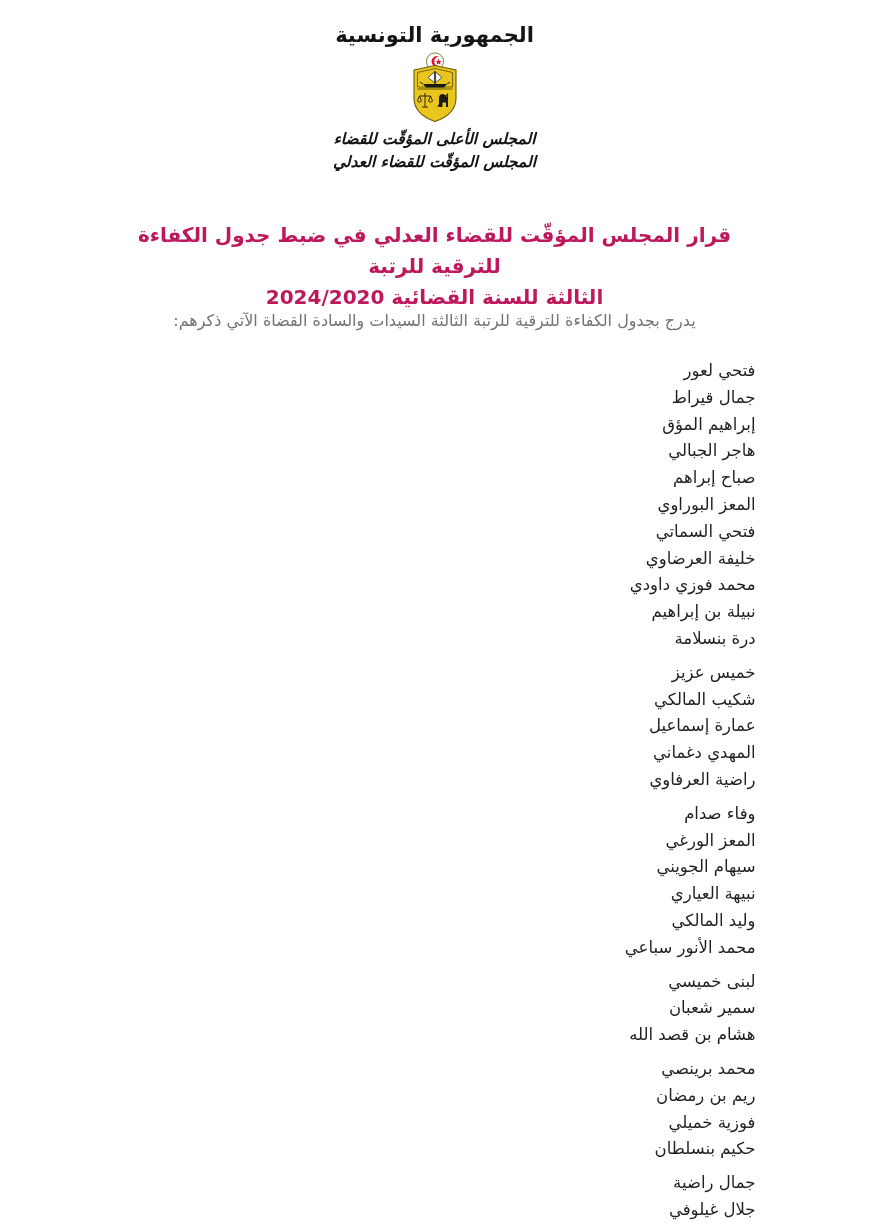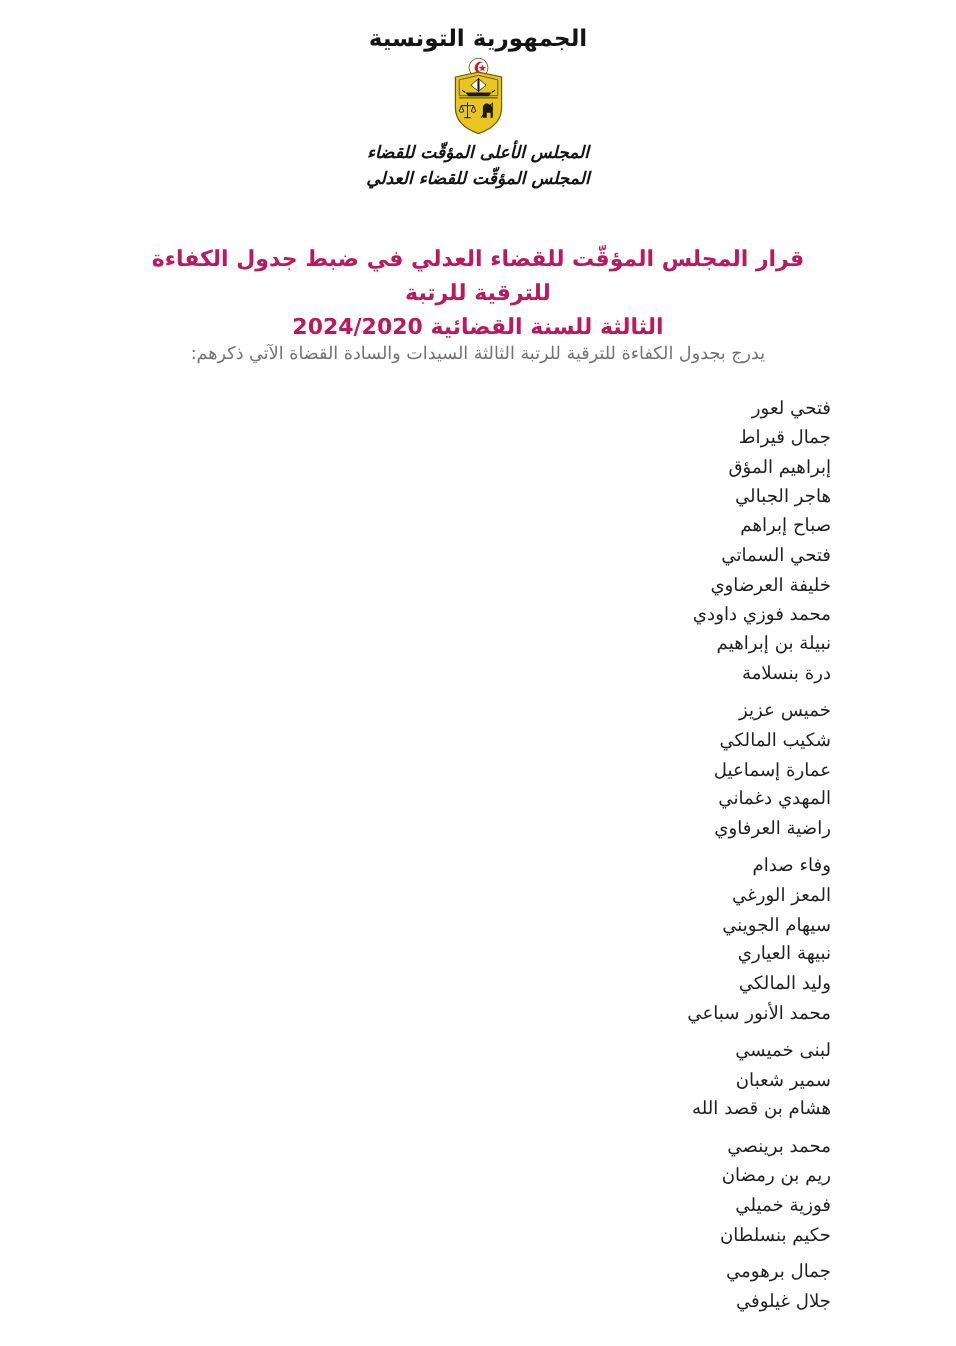--- a/index.html
+++ b/index.html
@@ -158,20 +158,21 @@
   </div>
 
   <div class="intro-para">يدرج بجدول الكفاءة للترقية للرتبة الثالثة السيدات والسادة القضاة الآتي ذكرهم:</div>
 
   <ul class="names-list" id="names-list">
       <li class="name-item">فتحي لعور</li>
       <li class="name-item">جمال قيراط</li>
       <li class="name-item">إبراهيم المؤق</li>
       <li class="name-item">هاجر الجبالي</li>
       <li class="name-item">صباح إبراهم</li>
+      <li class="name-item">المعز البوراوي</li>
       <li class="name-item">فتحي السماتي</li>
       <li class="name-item">خليفة العرضاوي</li>
       <li class="name-item">محمد فوزي داودي</li>
       <li class="name-item">نبيلة بن إبراهيم</li>
       <li class="name-item">درة بنسلامة</li>
       <li class="name-item spaced-before">خميس عزيز</li>
       <li class="name-item">شكيب المالكي</li>
       <li class="name-item">عمارة إسماعيل</li>
       <li class="name-item">المهدي دغماني</li>
       <li class="name-item">راضية العرفاوي</li>
@@ -181,17 +182,17 @@
       <li class="name-item">نبيهة العياري</li>
       <li class="name-item">وليد المالكي</li>
       <li class="name-item">محمد الأنور سباعي</li>
       <li class="name-item spaced-before">لبنى خميسي</li>
       <li class="name-item">سمير شعبان</li>
       <li class="name-item">هشام بن قصد الله</li>
       <li class="name-item spaced-before">محمد برينصي</li>
       <li class="name-item">ريم بن رمضان</li>
       <li class="name-item">فوزية خميلي</li>
       <li class="name-item">حكيم بنسلطان</li>
-      <li class="name-item spaced-before">جمال برهومي</li>
+      <li class="name-item spaced-before">جمال راضية</li>
       <li class="name-item">جلال غيلوفي</li>
     </ul>
 
 </div>
 
 </body></html>

